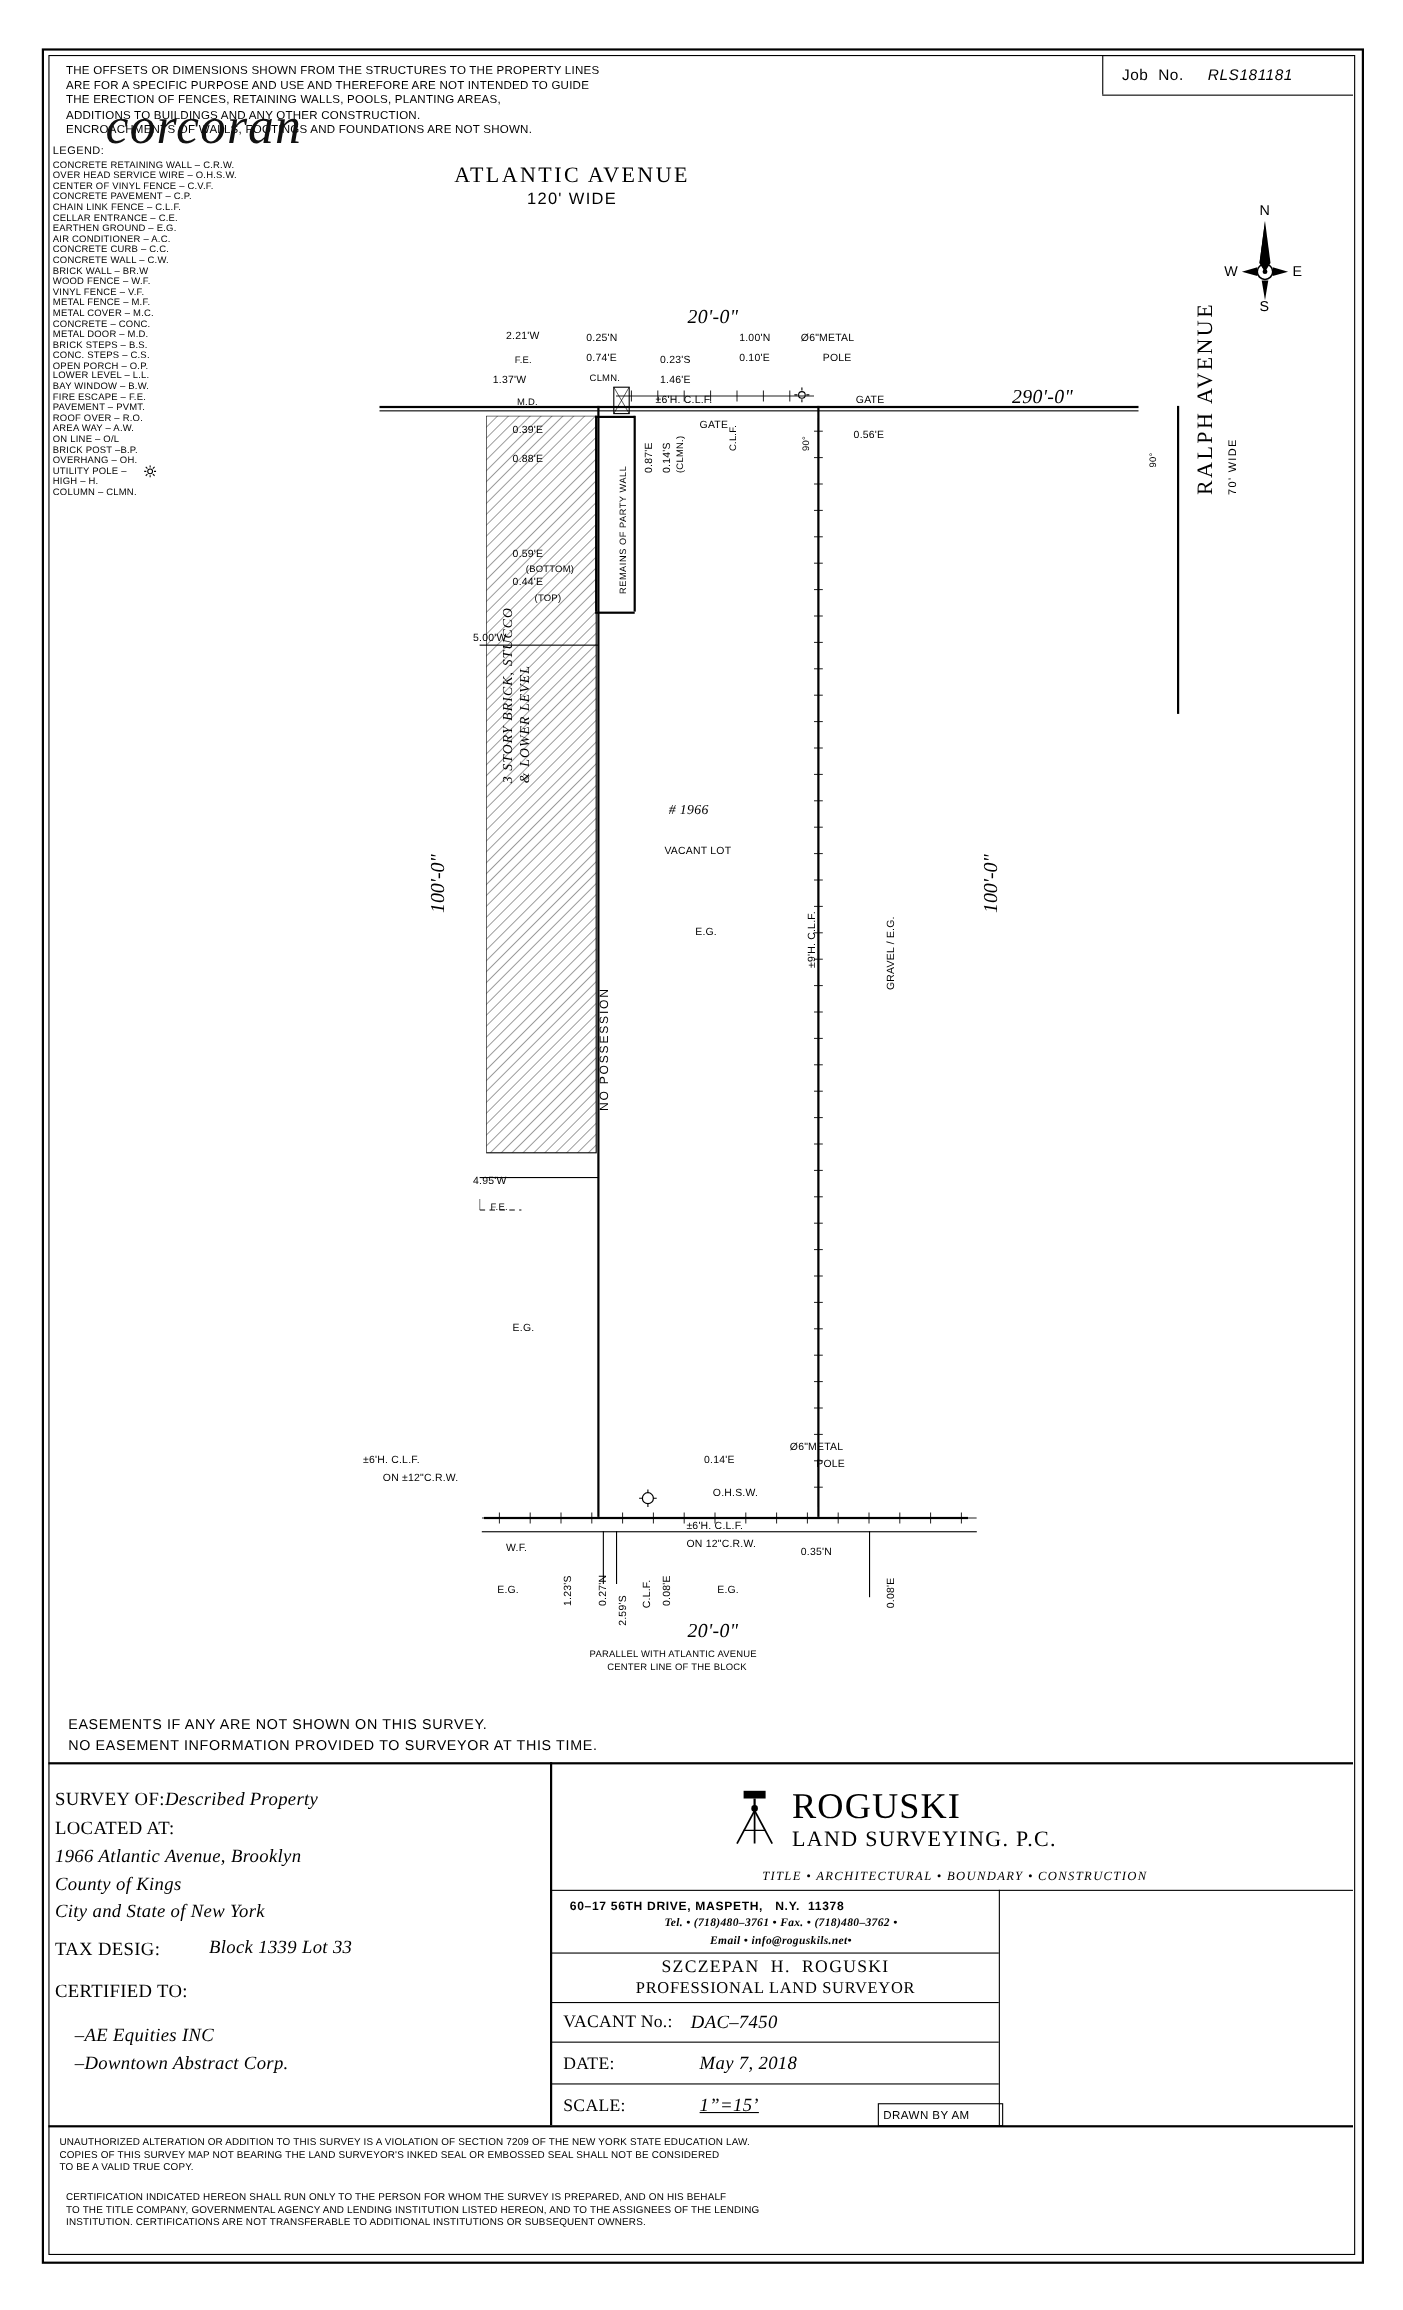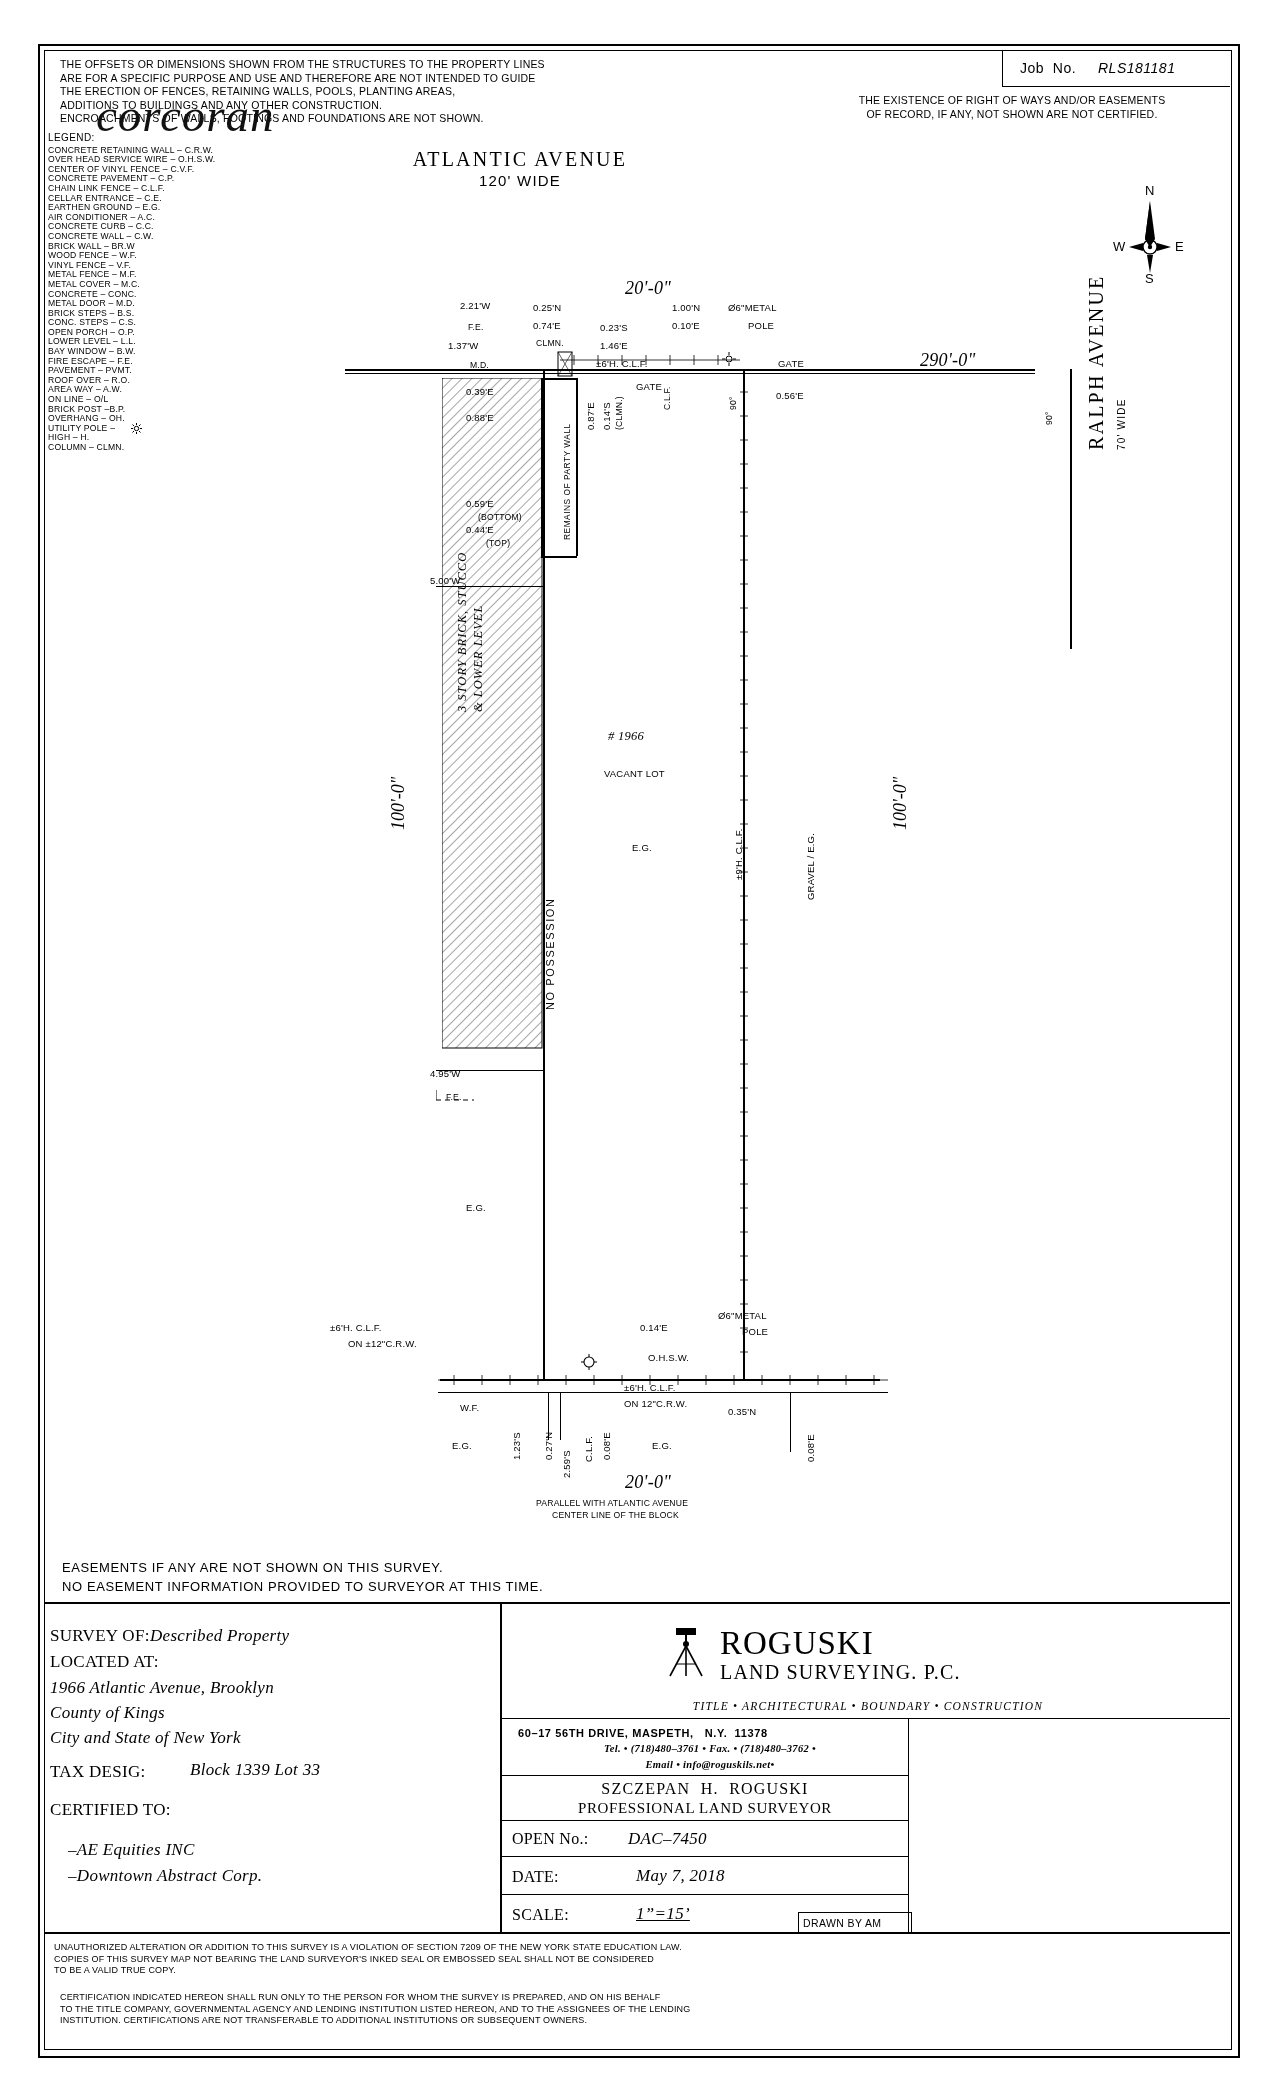--- a/index.html
+++ b/index.html
@@ -52,22 +52,20 @@
 THE ERECTION OF FENCES, RETAINING WALLS, POOLS, PLANTING AREAS,
 ADDITIONS TO BUILDINGS AND ANY OTHER CONSTRUCTION.
 ENCROACHMENTS OF WALLS, FOOTINGS AND FOUNDATIONS ARE NOT SHOWN.</div>
 
   <div class="hline" style="left:1002px;top:50px;width:228px;"></div>
   <div class="vline" style="left:1002px;top:50px;height:36px;"></div>
   <div class="hline" style="left:1002px;top:86px;width:228px;"></div>
   <div class="t" style="left:1020px;top:60px;font-size:14px;letter-spacing:.5px;">Job  No.</div>
   <div class="t" style="left:1098px;top:60px;font-size:14px;letter-spacing:.5px;font-style:italic;">RLS181181</div>
 
-  <div class="t note" style="left:782px;top:94px;width:460px;text-align:center;">THE EXISTENCE OF RIGHT OF WAYS AND/OR EASEMENTS
-OF RECORD, IF ANY, NOT SHOWN ARE NOT CERTIFIED.</div>
 
   <div class="corcoran">corcoran</div>
 
   <div class="legend">
     <div class="hdr">LEGEND:</div>
     <div>CONCRETE RETAINING WALL – C.R.W.</div>
     <div>OVER HEAD SERVICE WIRE – O.H.S.W.</div>
     <div>CENTER OF VINYL FENCE – C.V.F.</div>
     <div>CONCRETE PAVEMENT – C.P.</div>
     <div>CHAIN LINK FENCE – C.L.F.</div>
@@ -503,21 +501,21 @@
   <div class="t ital" style="left:510px;top:1743px;width:400px;text-align:center;font-size:10.5px;font-weight:bold;font-family:'Liberation Serif',serif;">Tel. • (718)480–3761 • Fax. • (718)480–3762 •</div>
   <div class="t ital" style="left:510px;top:1759px;width:400px;text-align:center;font-size:10.5px;font-weight:bold;font-family:'Liberation Serif',serif;">Email • info@roguskils.net•</div>
   <div class="hline" style="left:500px;top:1775px;width:408px;"></div>
 
   <div class="t" style="left:510px;top:1780px;width:390px;text-align:center;font-size:16px;letter-spacing:1.2px;font-family:'Liberation Serif',serif;">SZCZEPAN  H.  ROGUSKI</div>
   <div class="t" style="left:510px;top:1800px;width:390px;text-align:center;font-size:15px;letter-spacing:.6px;font-family:'Liberation Serif',serif;">PROFESSIONAL LAND SURVEYOR</div>
   <div class="hline" style="left:500px;top:1820px;width:408px;"></div>
 
   <div class="vline" style="left:908px;top:1718px;height:214px;"></div>
 
-  <div class="t" style="left:512px;top:1830px;font-size:16px;font-family:'Liberation Serif',serif;">OPEN No.:</div>
+  <div class="t" style="left:512px;top:1830px;font-size:16px;font-family:'Liberation Serif',serif;">VACANT No.:</div>
   <div class="t svval" style="left:628px;top:1829px;">DAC–7450</div>
   <div class="hline" style="left:500px;top:1856px;width:408px;"></div>
 
   <div class="t" style="left:512px;top:1868px;font-size:16px;font-family:'Liberation Serif',serif;">DATE:</div>
   <div class="t svval" style="left:636px;top:1866px;">May 7, 2018</div>
   <div class="hline" style="left:500px;top:1894px;width:408px;"></div>
 
   <div class="t" style="left:512px;top:1906px;font-size:16px;font-family:'Liberation Serif',serif;">SCALE:</div>
   <div class="t svval" style="left:636px;top:1904px;text-decoration:underline;">1”=15’</div>
 

